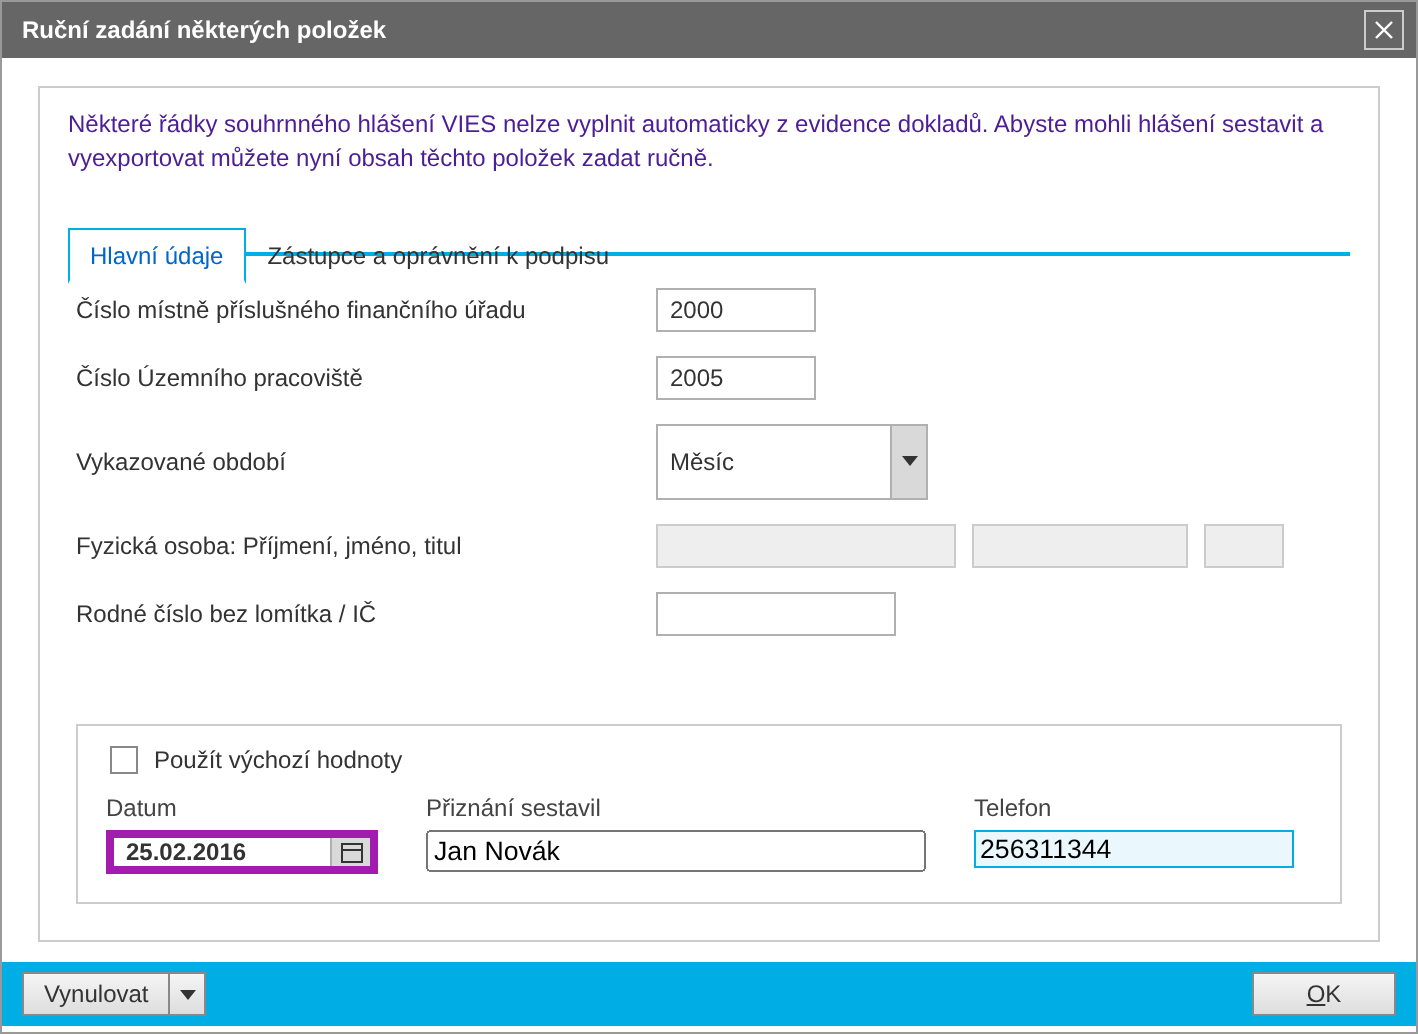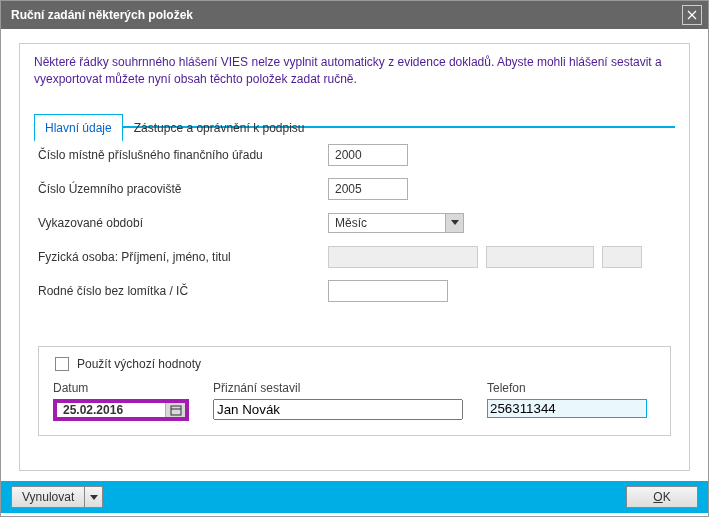--- a/index.html
+++ b/index.html
@@ -85,21 +85,21 @@
     border: 1px solid #b0b0b0;
     padding: 2px 6px;
     font-family: inherit;
     font-size: 12px;
     color: #333;
   }
   .row .text-input.small { width: 80px; }
   .row .text-input.med { width: 120px; }
   .select {
     display: flex;
-    height: 20px;
+    height: 38px;
     border: 1px solid #b0b0b0;
   }
   .select .sel-text {
     padding: 2px 6px;
     width: 116px;
     background: #fff;
     color: #333;
     display: flex;
     align-items: center;
   }

